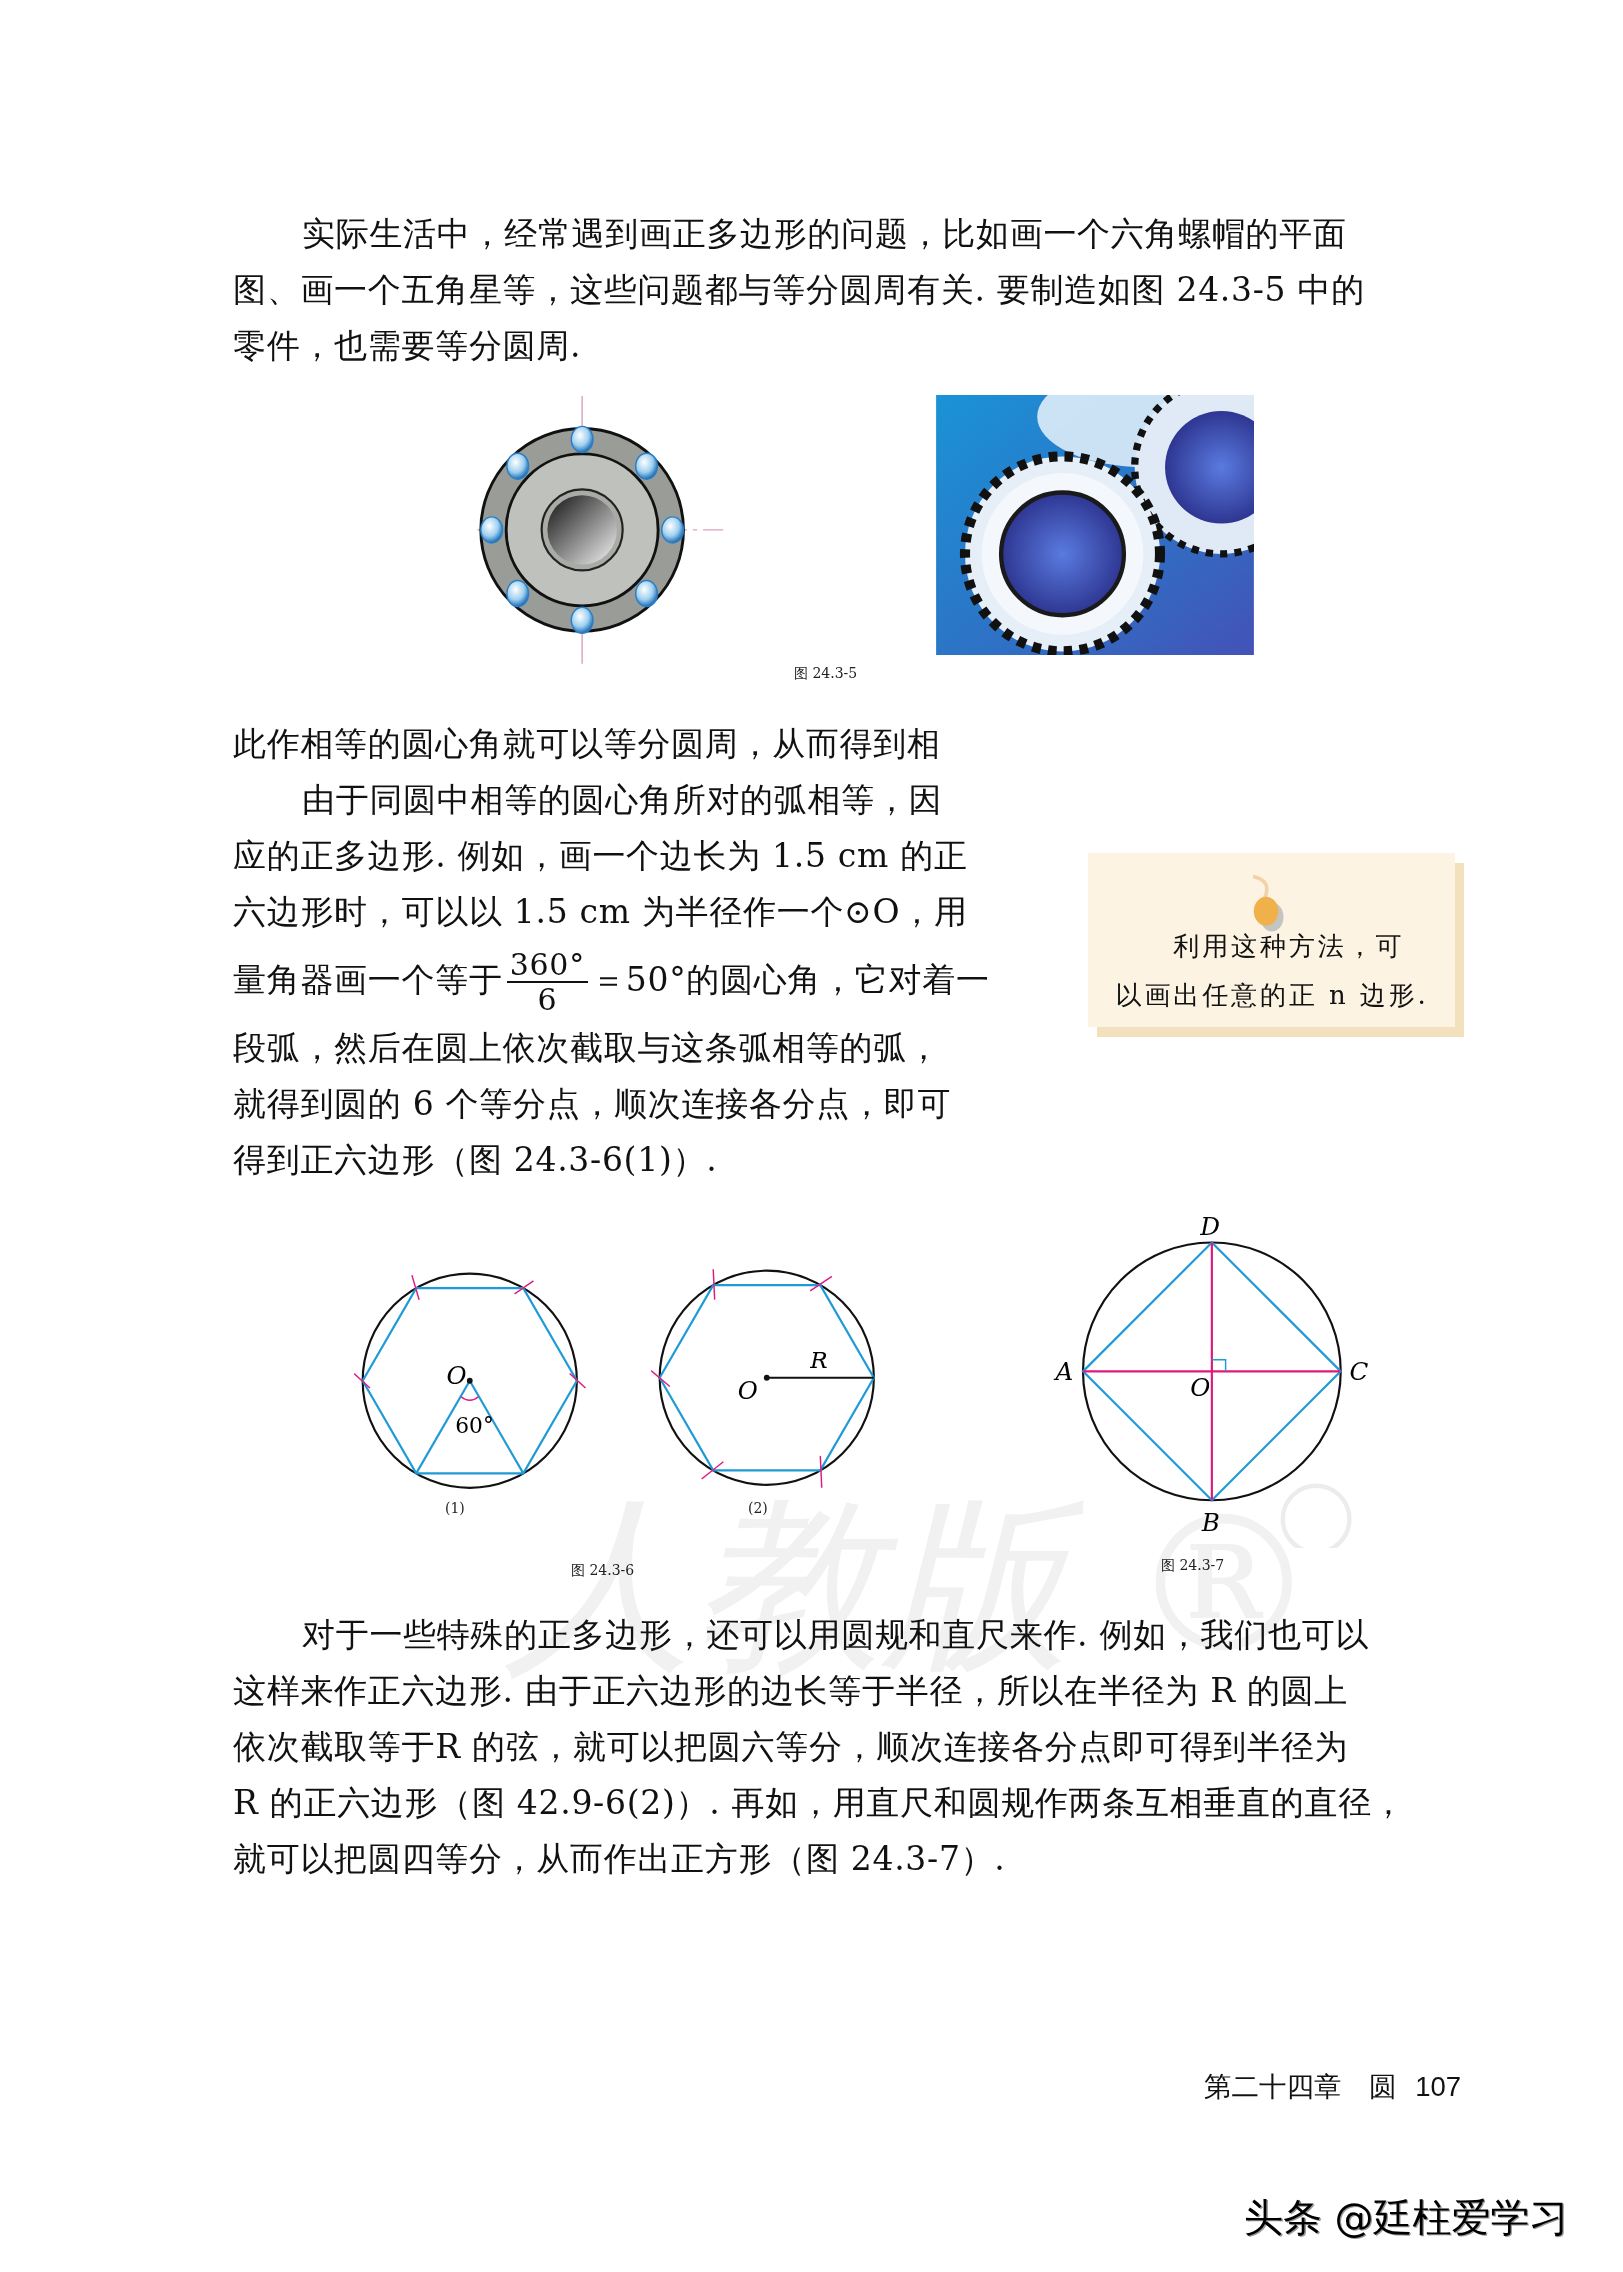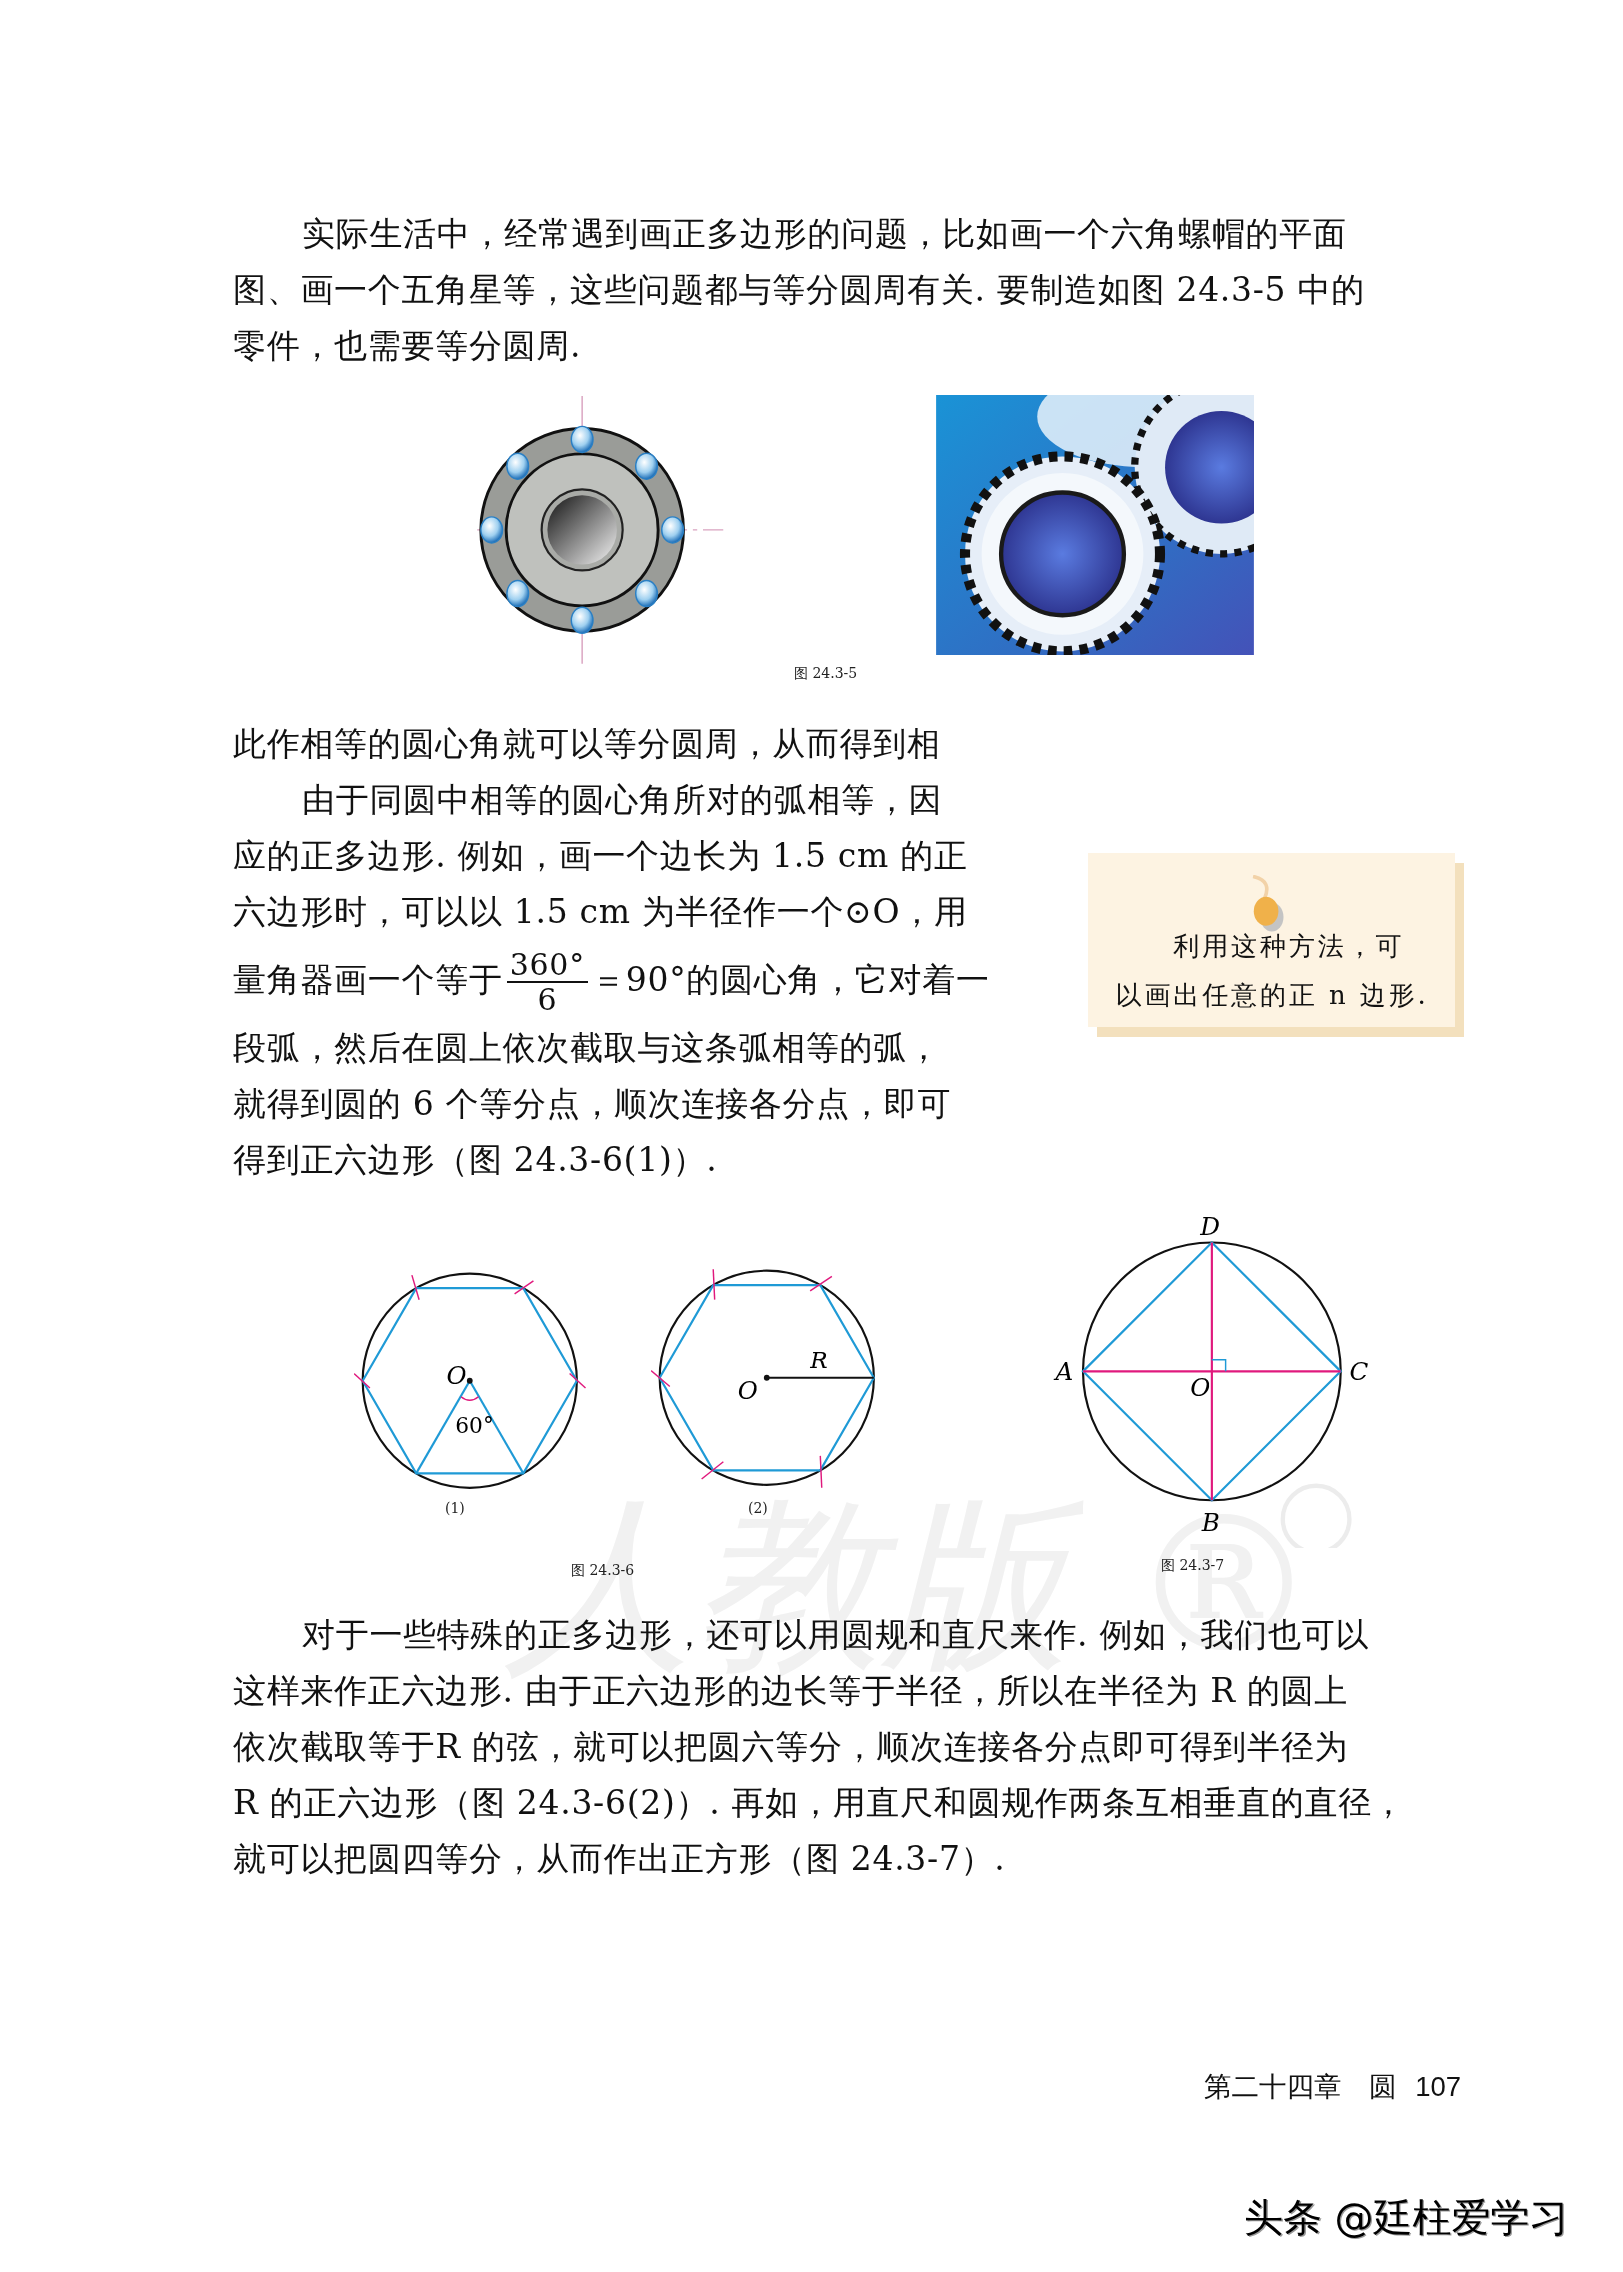--- a/index.html
+++ b/index.html
@@ -86,21 +86,21 @@
 </svg>
 
 <div class="caption" style="left:794px;top:665px;">图 24.3-5</div>
 
 <div class="para" style="top:716px;">
   <span class="line">此作相等的圆心角就可以等分圆周，从而得到相</span>
   <span class="line indent">由于同圆中相等的圆心角所对的弧相等，因</span>
   <span class="line">应的正多边形. 例如，画一个边长为 1.5 cm 的正</span>
   <span class="line">六边形时，可以以 1.5 cm 为半径作一个⊙O，用</span>
   <span class="line" style="height:80px;line-height:80px;">
-    <span>量角器画一个等于</span><span class="frac"><span class="num">360°</span><span class="den">6</span></span><span>＝90°的圆心角，它对着一</span>
+    <span>量角器画一个等于</span><span class="frac"><span class="num">360°</span><span class="den">6</span></span><span>＝50°的圆心角，它对着一</span>
   </span>
   <span class="line">段弧，然后在圆上依次截取与这条弧相等的弧，</span>
   <span class="line">就得到圆的 6 个等分点，顺次连接各分点，即可</span>
   <span class="line">得到正六边形（图 24.3-6(1)）.</span>
 </div>
 
 <div class="note">
   <div class="shadow"></div>
   <div class="paper"></div>
   <svg class="pin" width="58" height="58" viewBox="0 0 80 80">
@@ -164,21 +164,21 @@
     <text x="206" y="250">O</text>
   </g>
   <circle cx="380" cy="420" r="46" fill="none" stroke="#ececec" stroke-width="6"></circle>
 </svg>
 <div class="caption" style="left:1161px;top:1557px;">图 24.3-7</div>
 
 <div class="para" style="top:1607px;">
   <span class="line indent">对于一些特殊的正多边形，还可以用圆规和直尺来作. 例如，我们也可以</span>
   <span class="line">这样来作正六边形. 由于正六边形的边长等于半径，所以在半径为 R 的圆上</span>
   <span class="line">依次截取等于R 的弦，就可以把圆六等分，顺次连接各分点即可得到半径为</span>
-  <span class="line">R 的正六边形（图 24.3-6(2)）. 再如，用直尺和圆规作两条互相垂直的直径，</span>
+  <span class="line">R 的正六边形（图 42.9-6(2)）. 再如，用直尺和圆规作两条互相垂直的直径，</span>
   <span class="line">就可以把圆四等分，从而作出正方形（图 24.3-7）.</span>
 </div>
 
 <div class="footer">
   <span>第二十四章　圆</span>
   <span style="font-family:'Liberation Sans',sans-serif;margin-left:10px;">107</span>
 </div>
 
 <div class="watermark">头条 @廷柱爱学习</div>
 

